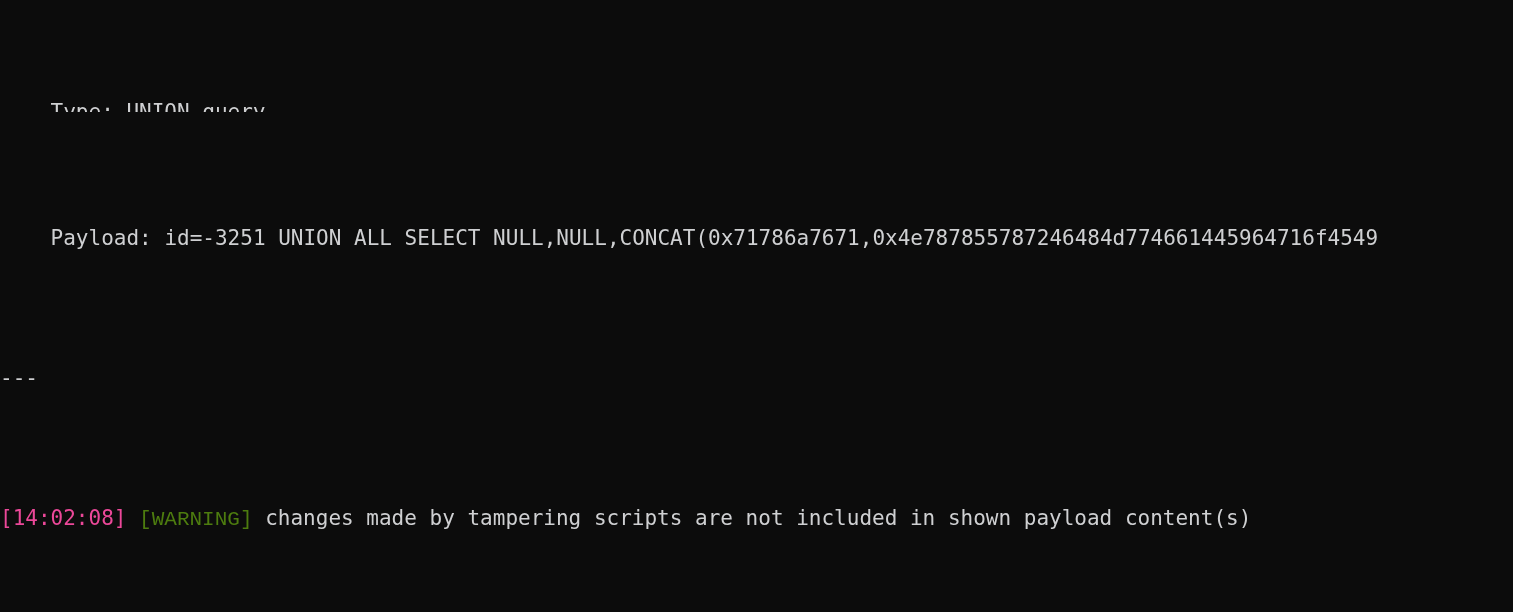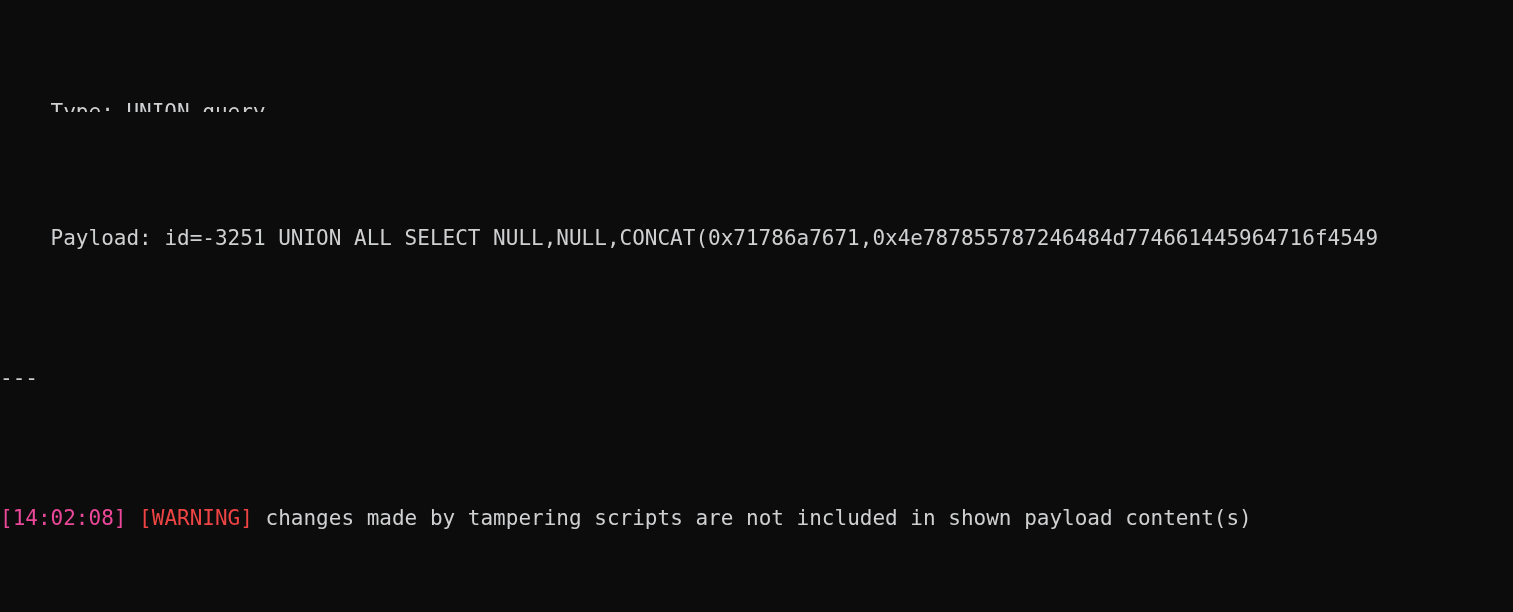--- a/index.html
+++ b/index.html
@@ -42,21 +42,21 @@
   .line {
     height: 28px;
     line-height: 28px;
     white-space: pre;
     overflow: hidden;
     display: block;
   }
 
   
   .ts        { color: #ec4899; }   
-  .warn      { color: #ef4444; }   
+  .warn      { color: #4d7c0f; font-family: Liberation Mono, monospace; }   
   .txt       { color: #cfd0d2; }   
 
   .clip-top {
     height: 14px;
     overflow: hidden;
   }
 </style>
 </head>
 <body>
 

